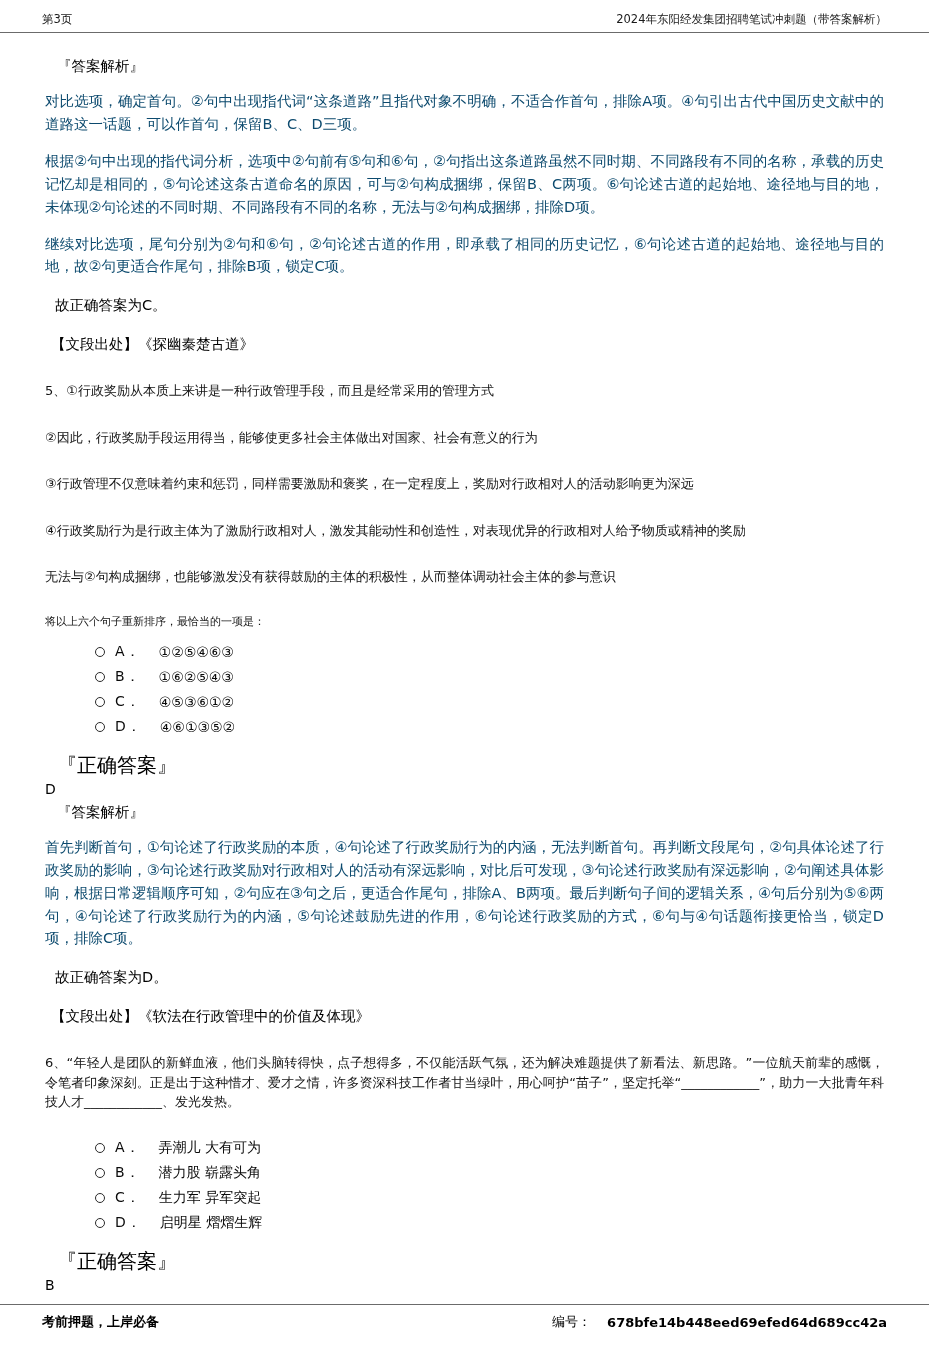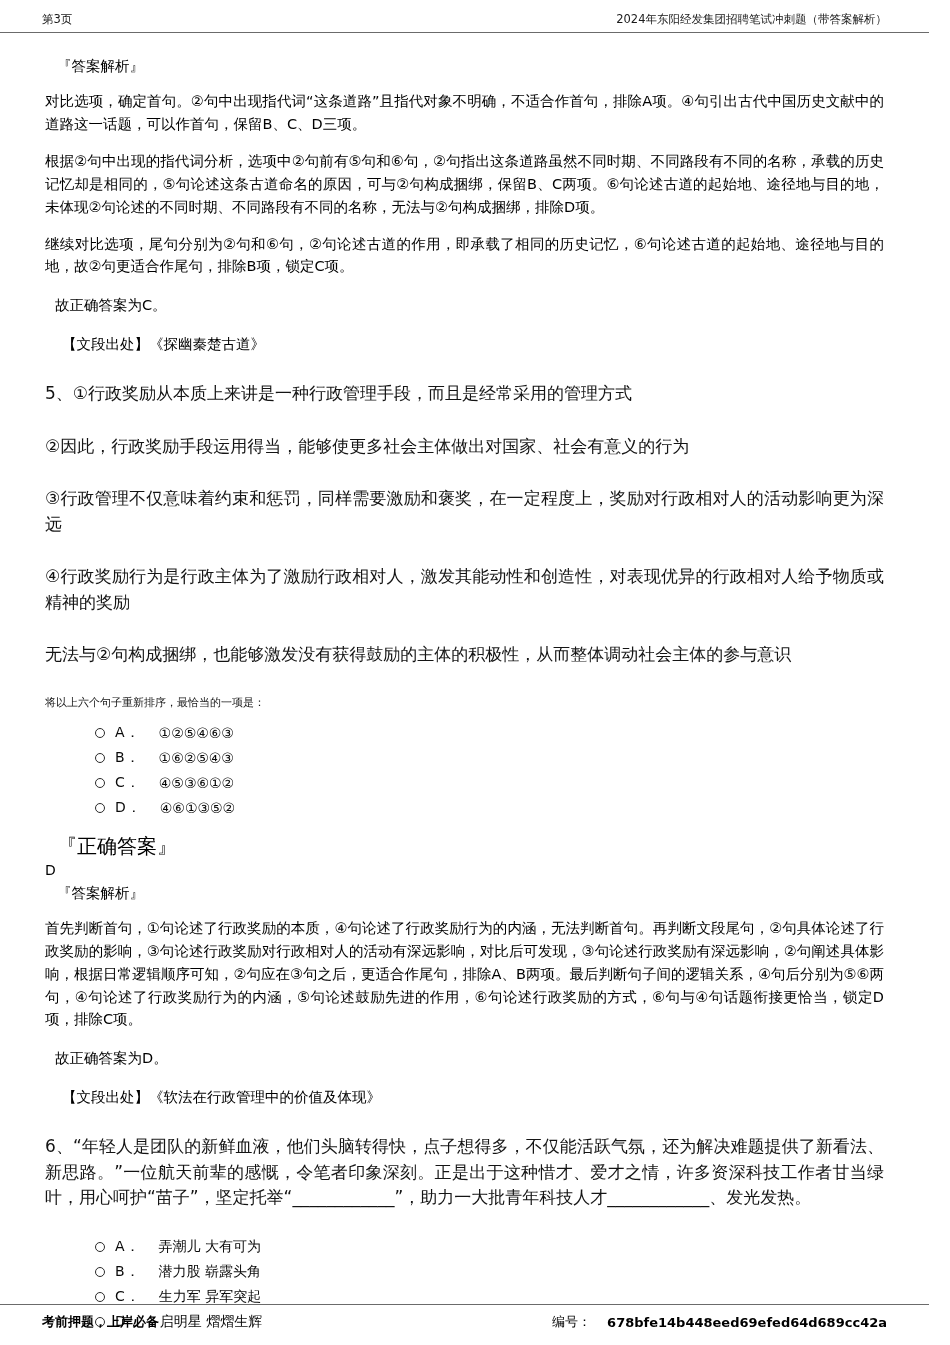--- a/index.html
+++ b/index.html
@@ -13,26 +13,26 @@
     display:flex;justify-content:space-between;align-items:flex-end;
     padding:12px 42px 5px 42px;font-size:11.5px;color:#1a1a1a;
     border-bottom:1px solid #6b6b6b;
   }
   .content{padding:6px 45px 0 45px;}
   .section-label{
     font-size:14.5px;margin:18px 0 4px 12px;color:#000;
   }
   .para{
     font-size:14.5px;line-height:1.58;text-align:justify;
-    margin:14px 0;color:#000000;
+    margin:14px 0;color:#0c4a6e;
   }
   .conclusion{font-size:14.5px;margin:18px 0 18px 10px;}
-  .source{font-size:14.5px;margin:20px 0 22px 17px;}
+  .source{font-size:14.5px;margin:20px 0 22px 6px;}
   .q-sentence{
-    font-size:17px;line-height:1.5;text-align:justify;
+    font-size:13px;line-height:1.5;text-align:justify;
     margin:27px 0;color:#141414;
   }
   .q-stem{font-size:11px;margin:22px 0 14px 0;color:#141414;}
   .option{
     display:flex;align-items:center;margin:7px 0 7px 50px;
     font-size:14px;color:#0a0a0a;
   }
   .radio{
     width:8px;height:8px;border:1.4px solid #2b2b2b;border-radius:50%;
     display:inline-block;margin-right:10px;flex:0 0 auto;background:#fff;

